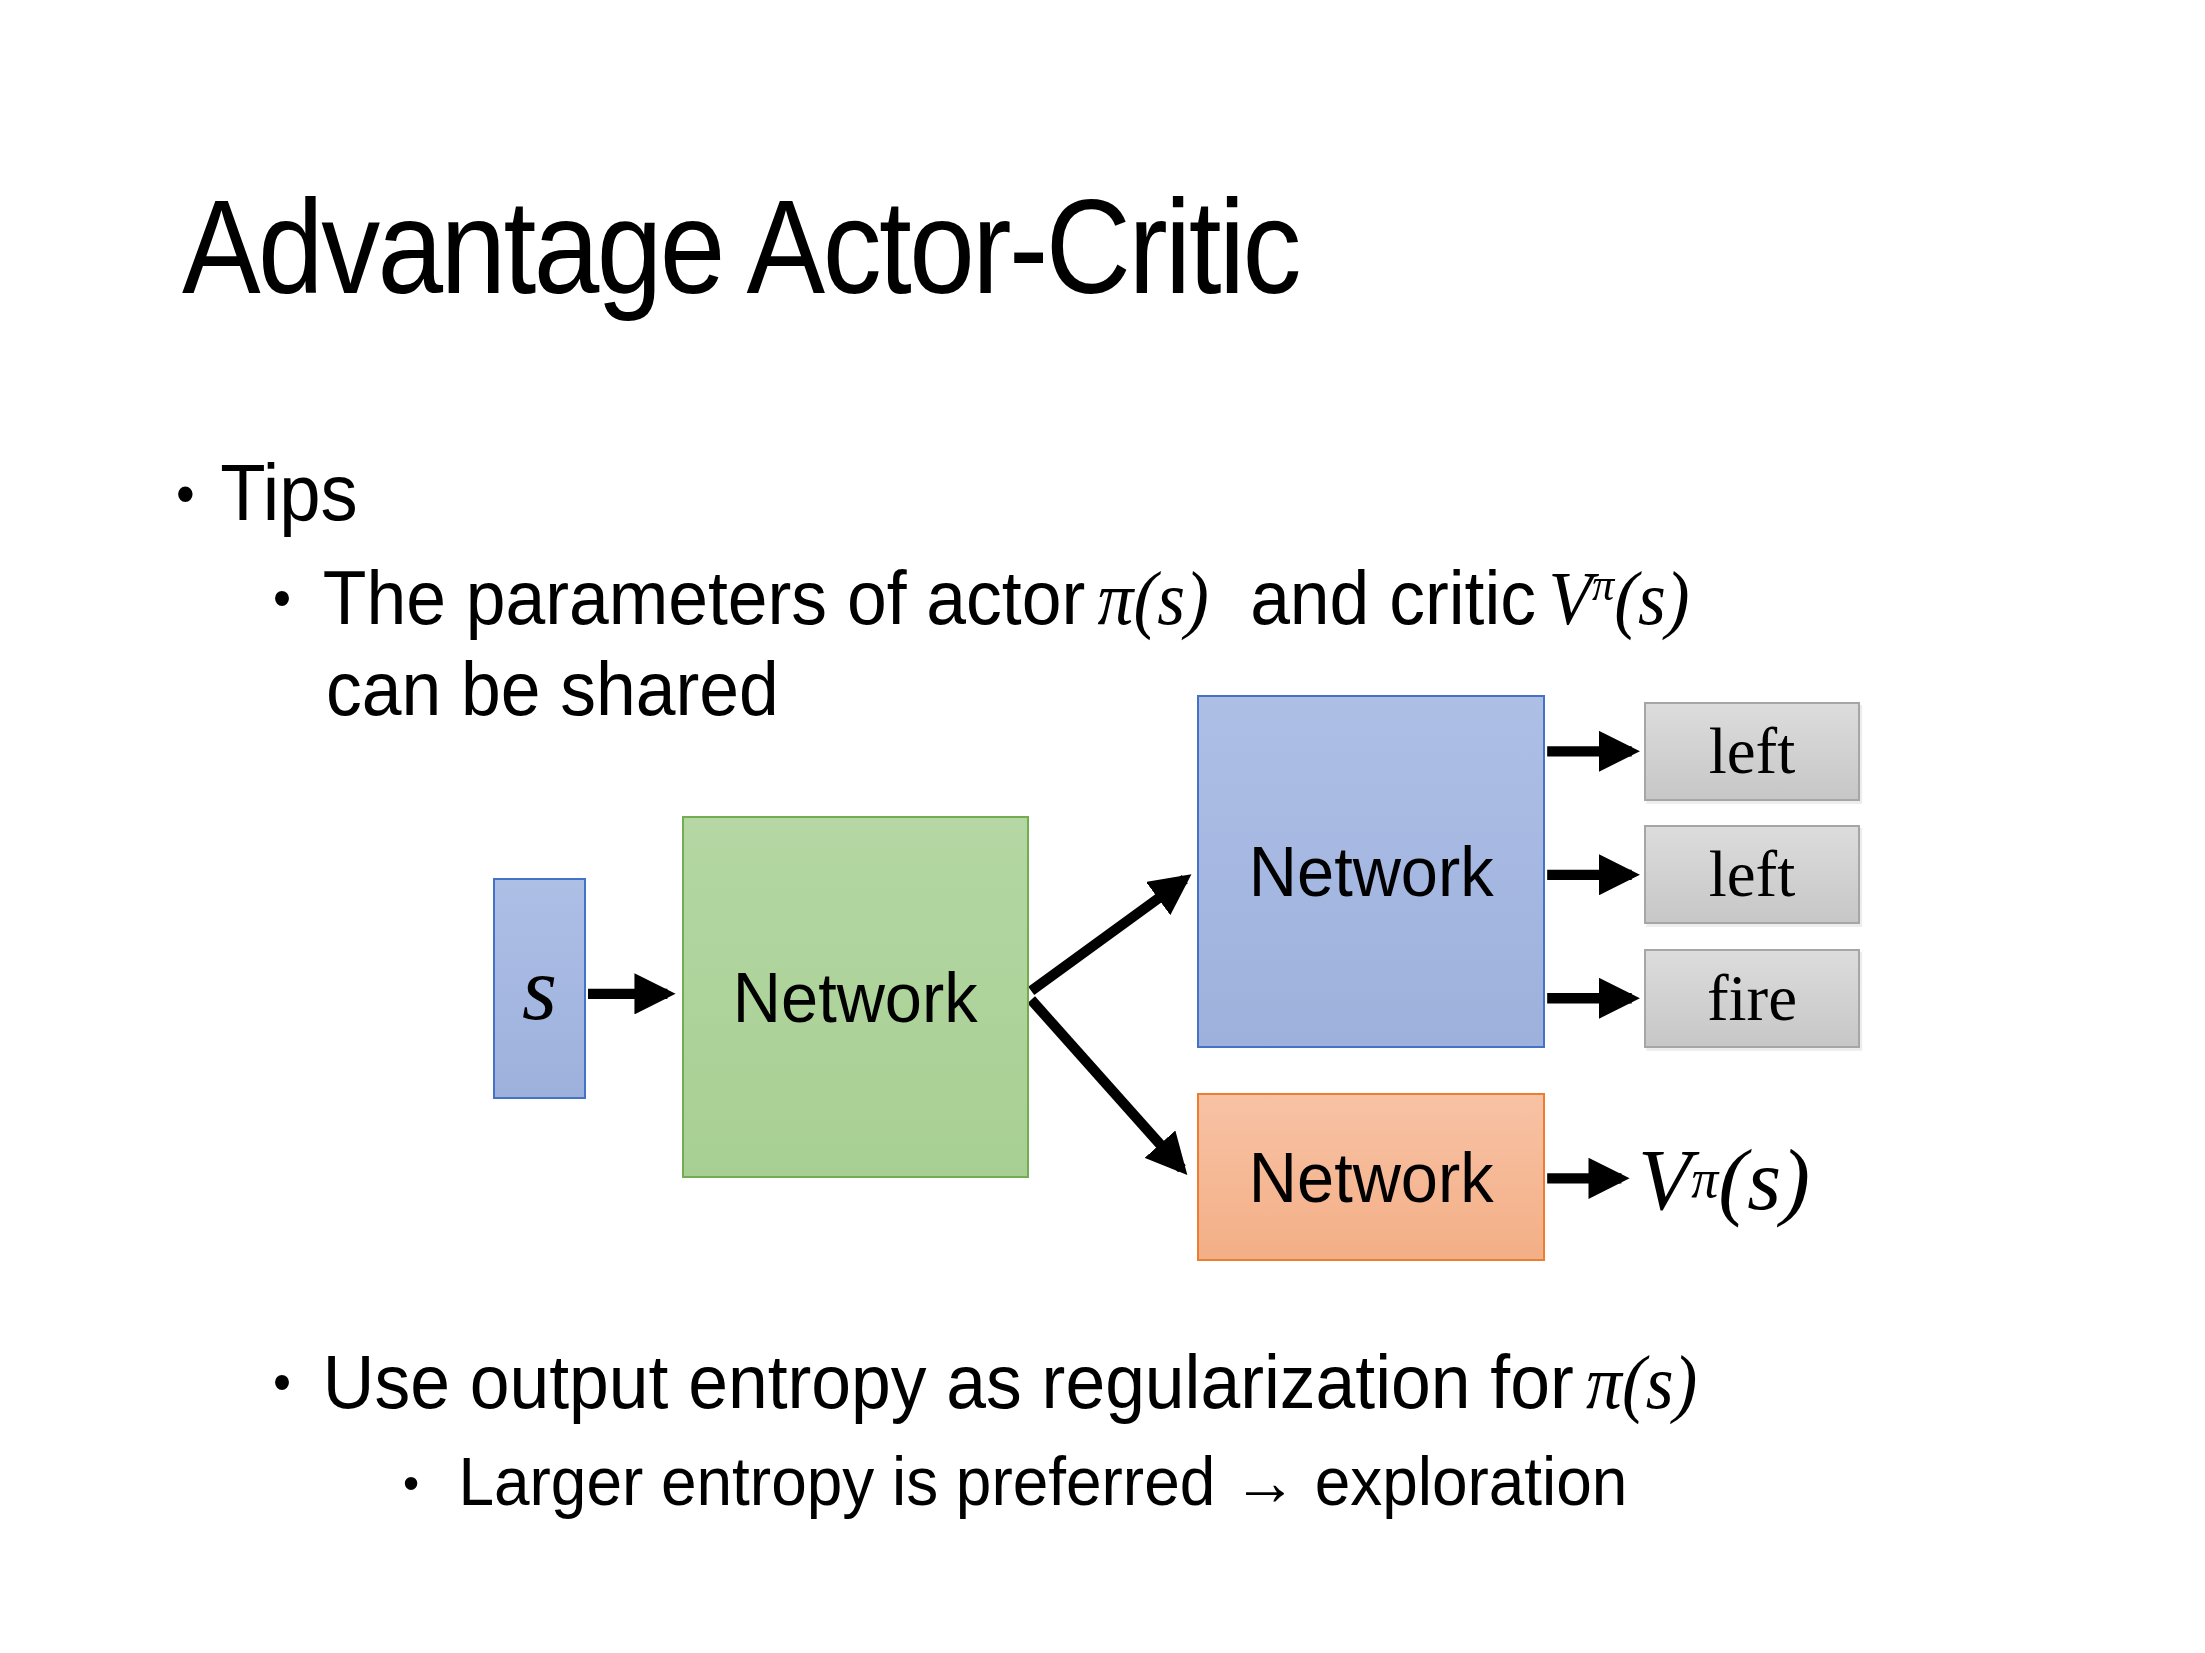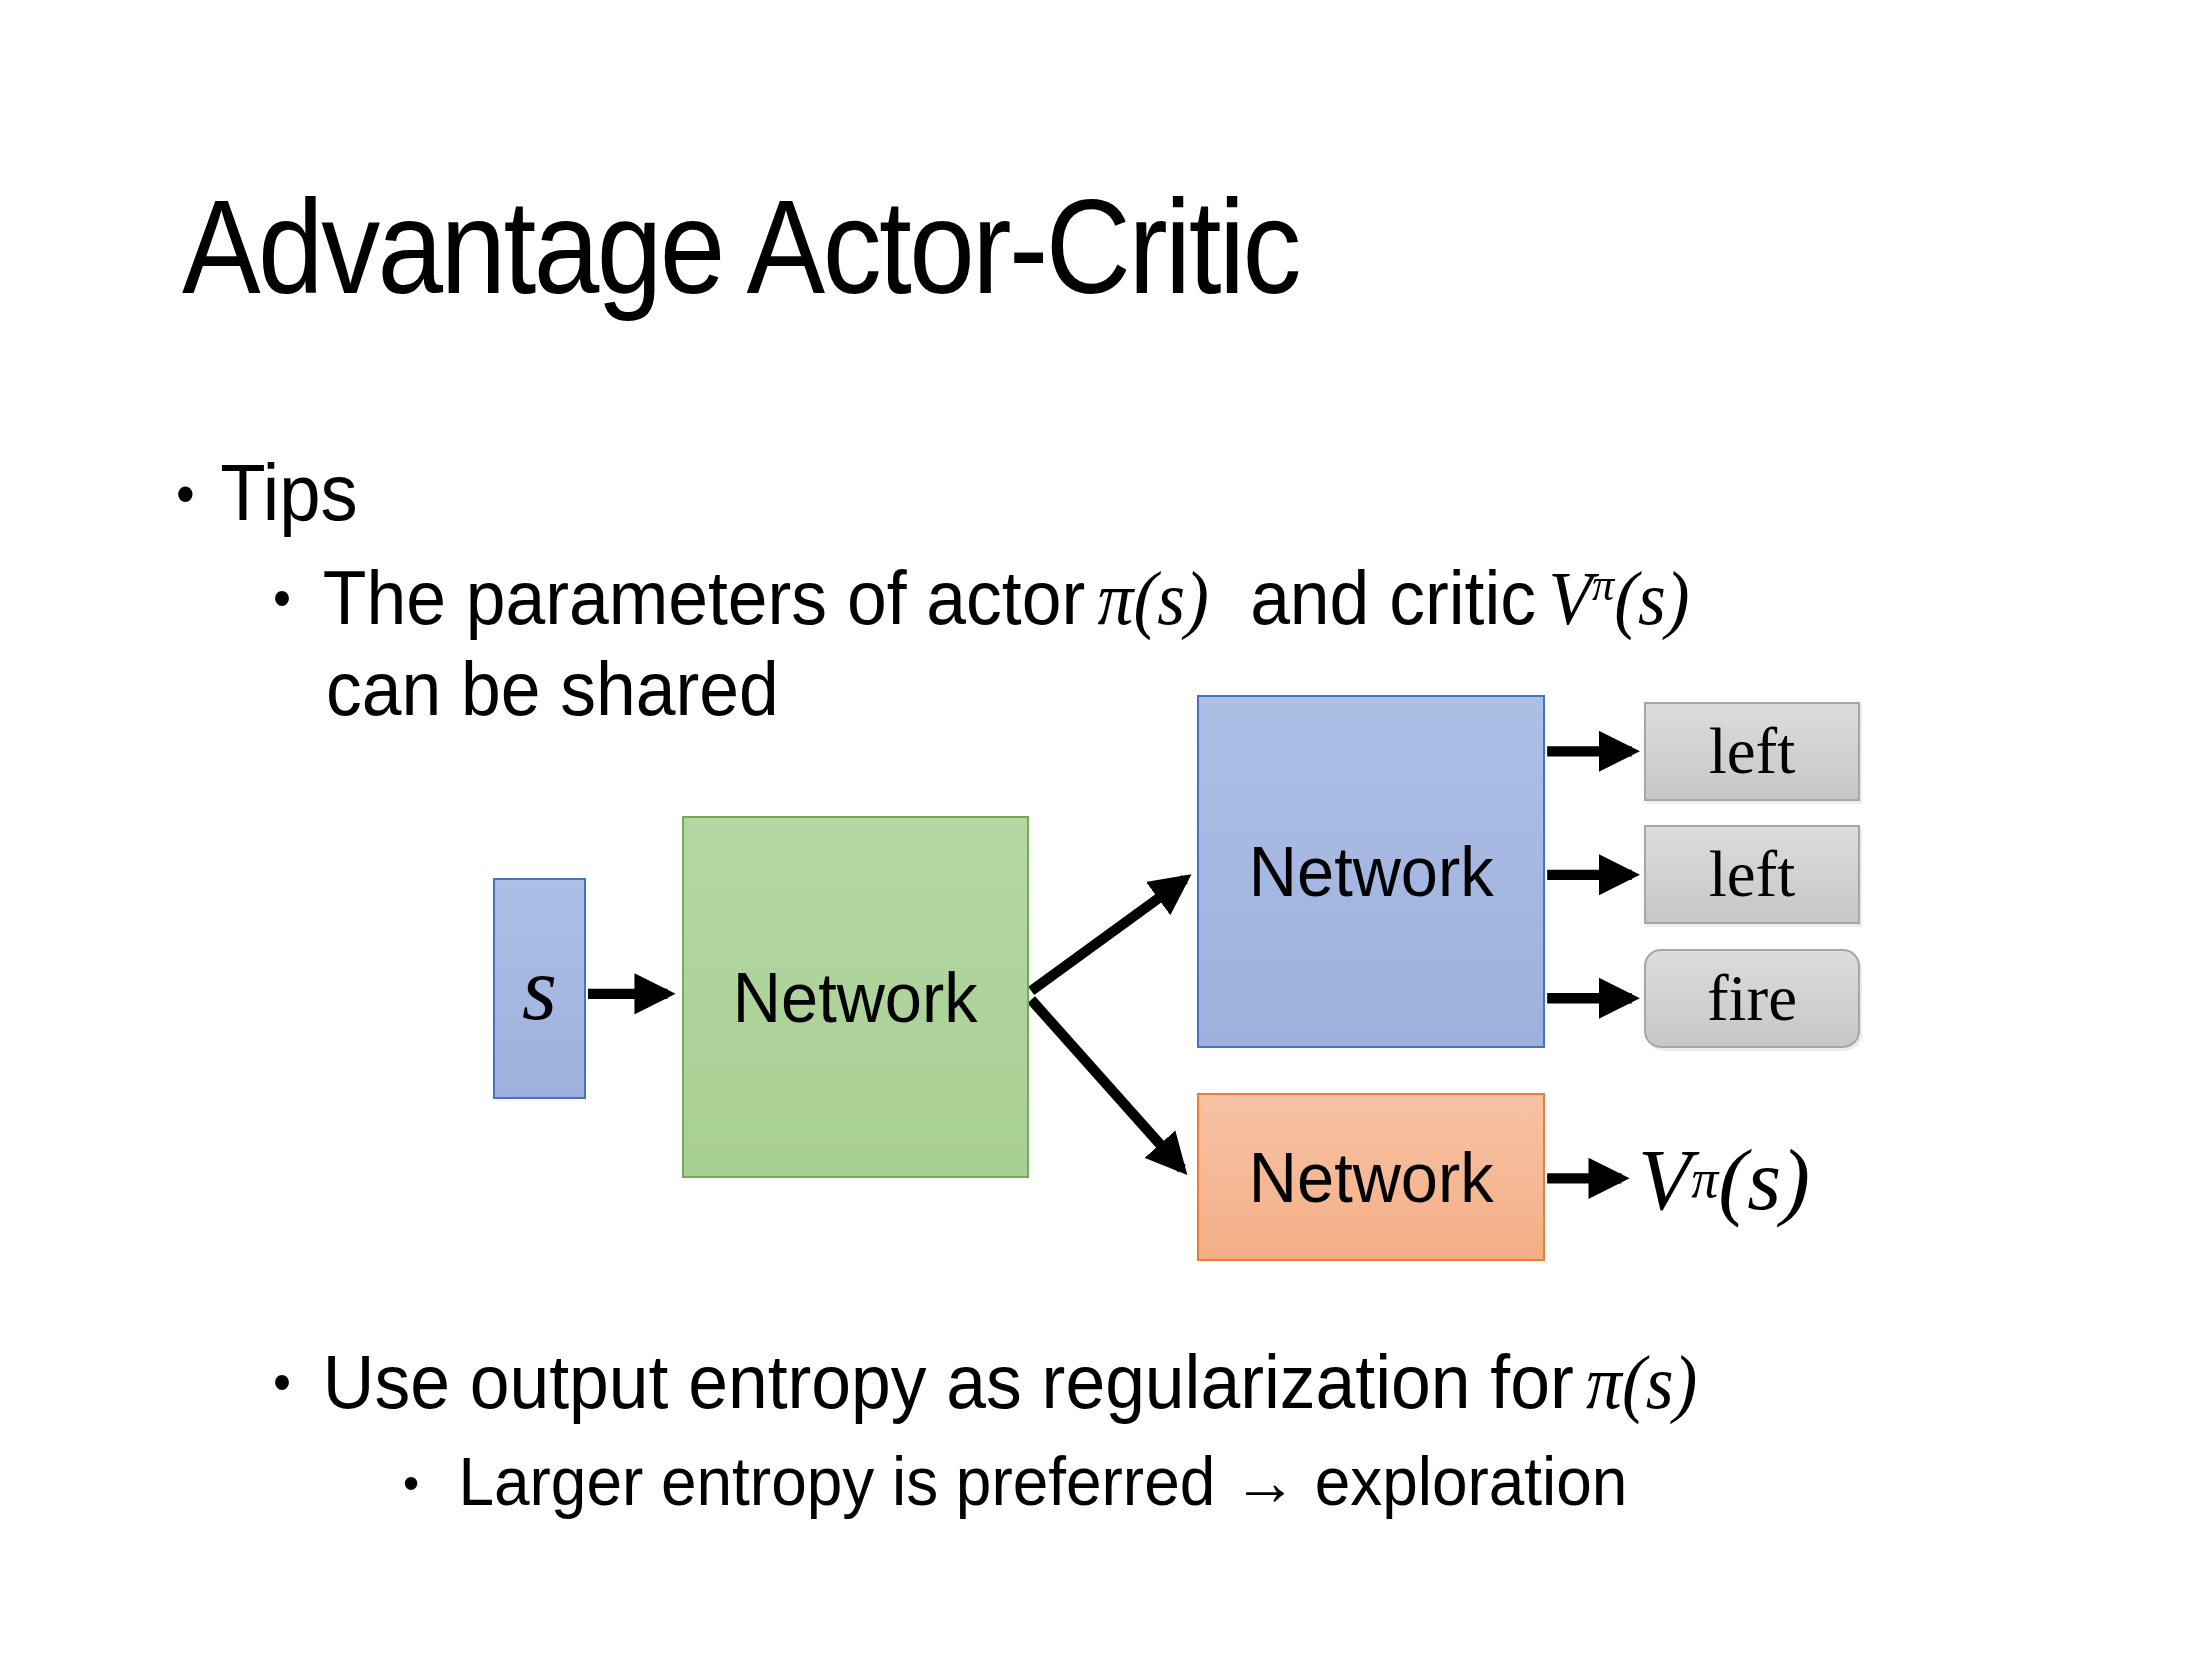--- a/index.html
+++ b/index.html
@@ -31,21 +31,21 @@
   .shared-box{left:682px;top:816px;width:347px;height:362px;border:2.2px solid #74AC53;
               background:linear-gradient(180deg,#B4D7A3 0%,#A8CF93 100%);}
   .actor-box{left:1197px;top:695px;width:348px;height:353px;border:2.2px solid #4472C4;
              background:linear-gradient(180deg,#AEBFE6 0%,#9DB1DC 100%);}
   .critic-box{left:1197px;top:1093px;width:348px;height:168px;border:2.2px solid #ED7D31;
               background:linear-gradient(180deg,#F8C2A5 0%,#F3AF86 100%);}
   .action-box{left:1644px;width:216px;height:99px;border:2.2px solid #A6A6A6;
               background:linear-gradient(180deg,#DCDCDC 0%,#C7C7C7 100%);
               box-shadow:2.2px 2.9px 0 rgba(0,0,0,0.07);}
   .action-label{font-family:"Liberation Serif",serif;font-size:65px;}
-  .a1{top:702px;} .a2{top:825px;} .a3{top:949px;border-radius:17px;}
+  .a1{top:702px;} .a2{top:825px;} .a3{top:949px;}
 
   .vout{position:absolute;left:1638px;top:1116px;height:126px;display:flex;align-items:center;
         font-family:"Liberation Serif",serif;font-style:italic;font-size:87px;white-space:nowrap;}
 
   .arrows{position:absolute;left:0;top:0;pointer-events:none;}
 </style>
 </head>
 <body>
 
 <div class="slide">

